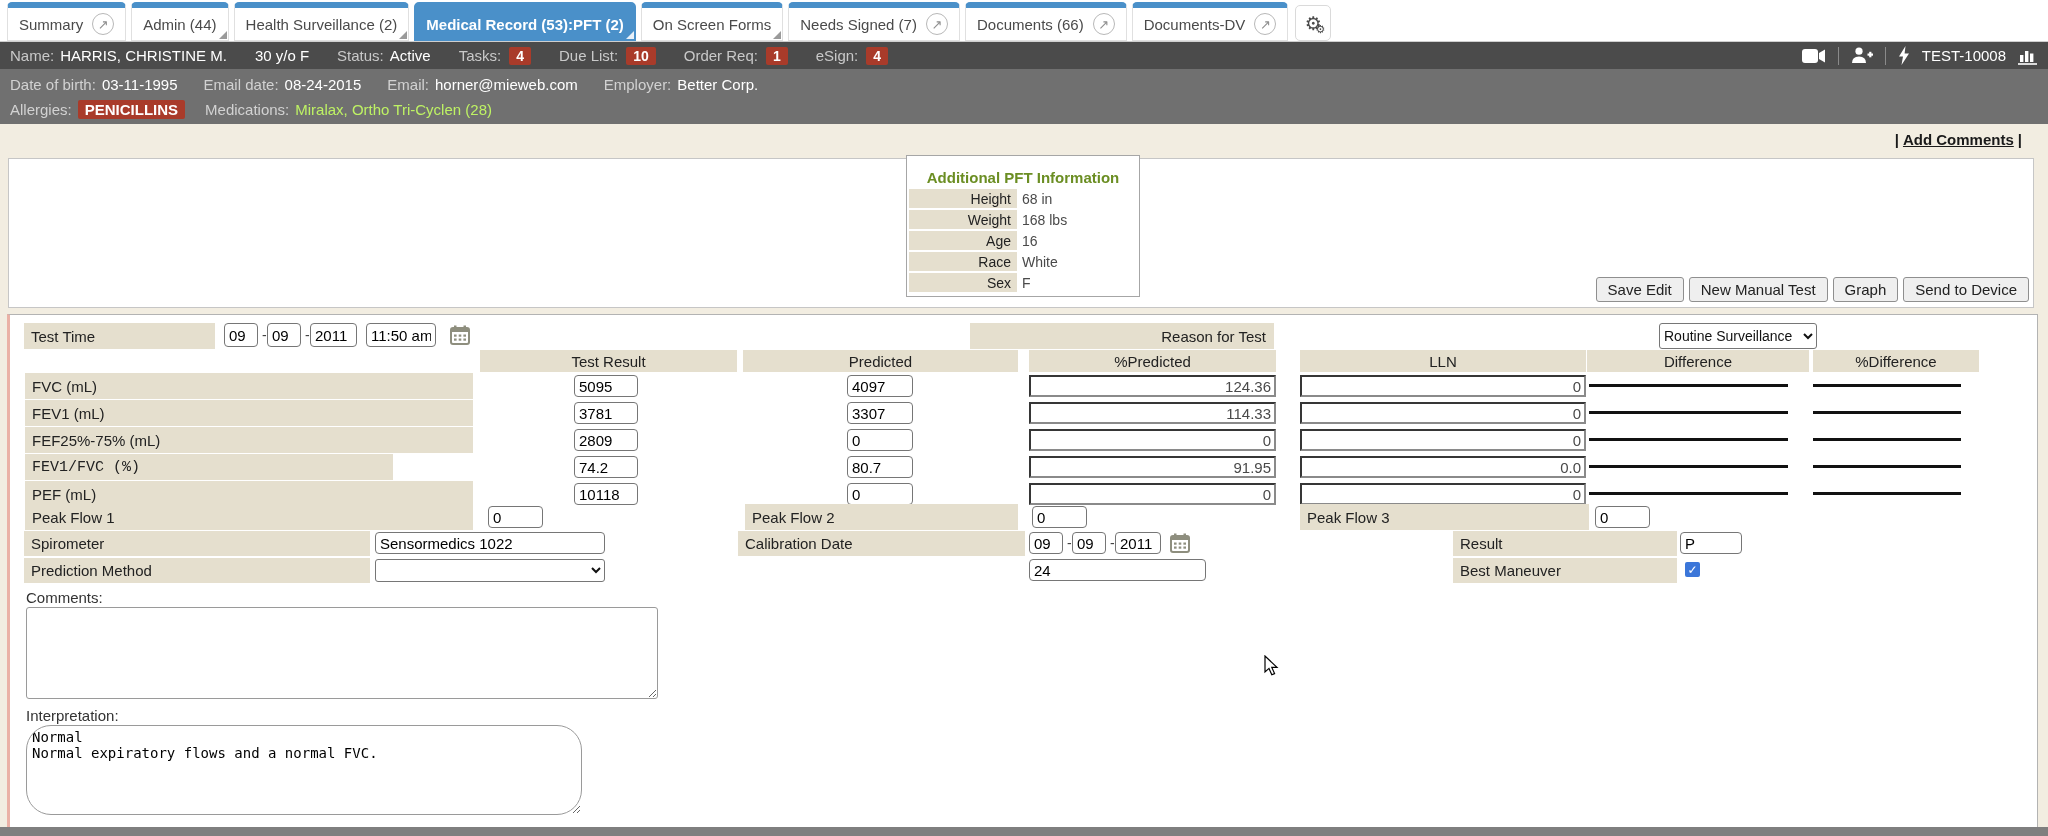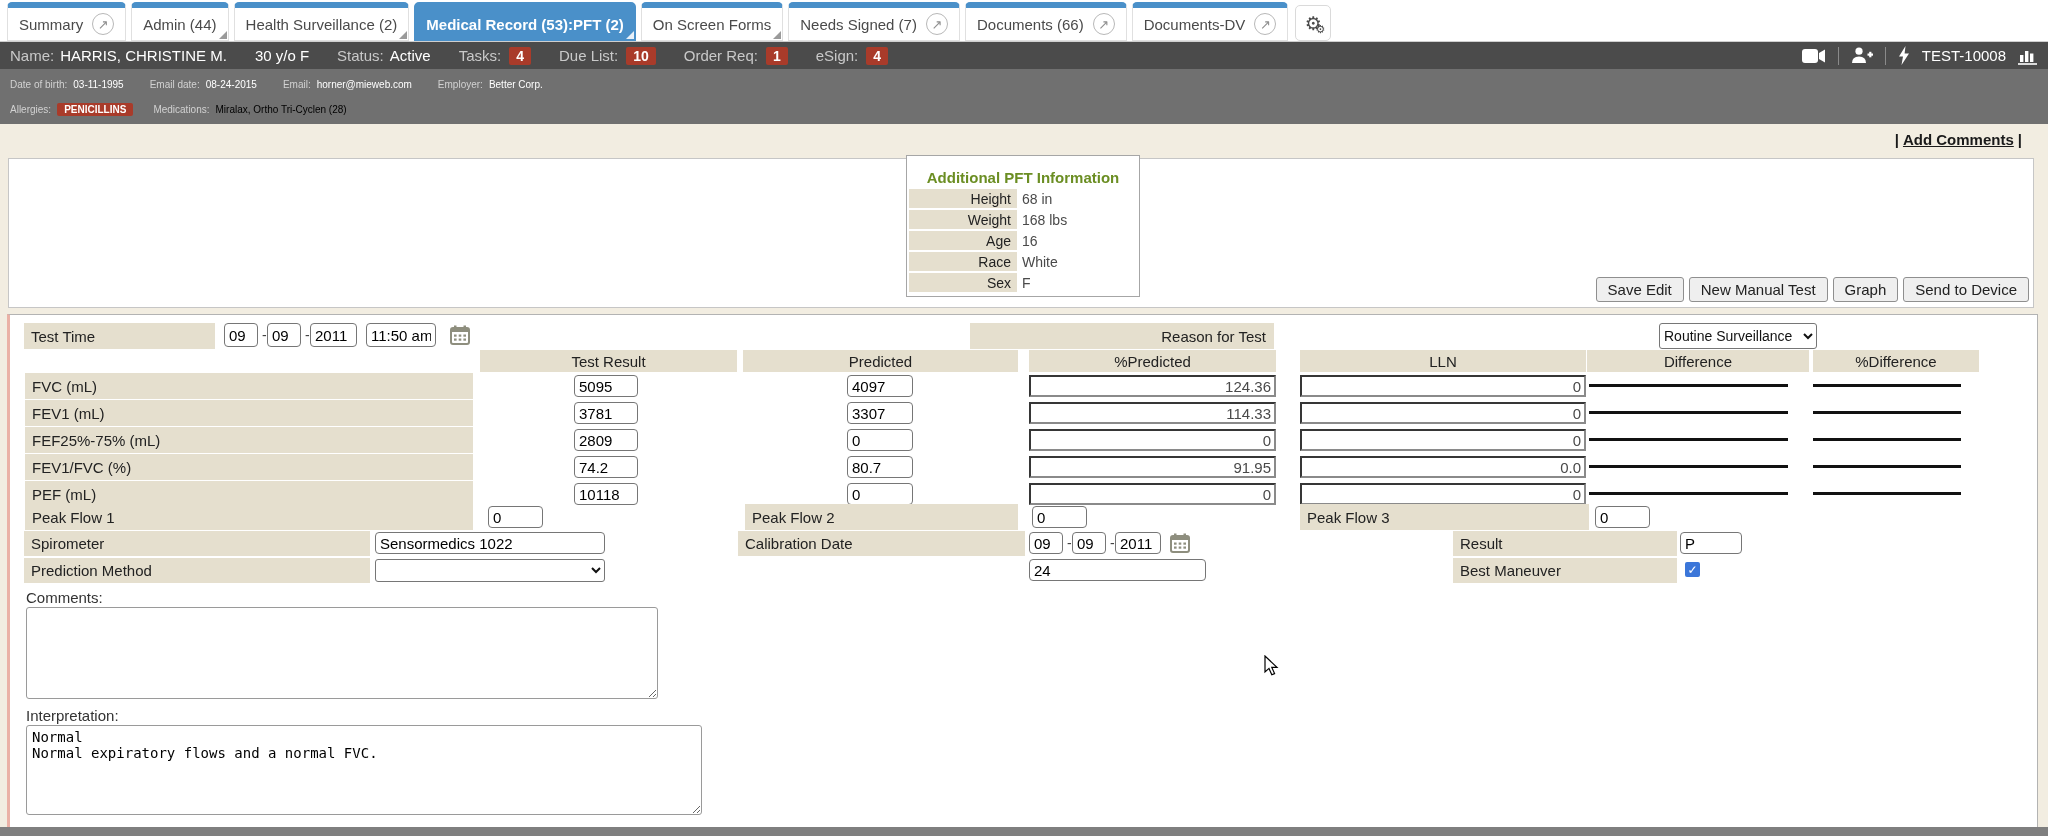--- a/index.html
+++ b/index.html
@@ -35,24 +35,24 @@
   .bar1 .name { font-weight:normal; }
   .grp { display:flex; align-items:center; margin-right:28px; }
   .badge { background:#a93b2a; color:#fff; font-weight:bold; padding:1px 7px;
     border-radius:2px; margin-left:8px; font-size:14px; }
   .allergy-badge { background:#a93b2a; color:#fff; font-weight:bold;
     padding:1px 7px; border-radius:2px; margin:0 6px; }
   .bar1-right { margin-left:auto; display:flex; align-items:center; gap:12px; color:#fff; }
   .vdiv { width:1px; height:18px; background:#8a8a8a; }
   .pid { font-size:15px; color:#fff; }
   .bars23 { position:absolute; top:69px; left:0; width:2048px; height:55px;
-    background:#707070; color:#d2d2d2; font-size:10px; padding:3px 10px; }
+    background:#707070; color:#d2d2d2; font-size:15px; padding:3px 10px; }
   .bars23 .row { height:25px; display:flex; align-items:center; }
   .bars23 .v { color:#ffffff; margin:0 26px 0 6px; }
-  .meds { color:#000000; margin-left:6px; }
+  .meds { color:#bef264; margin-left:6px; }
   
   .adddoc { position:absolute; top:131px; right:26px; font-size:15px;
     font-weight:bold; color:#1a1a1a; }
   .adddoc .lnk { text-decoration:underline; cursor:pointer; margin:0 4px; }
   
   .panel-top { position:absolute; top:158px; left:8px; width:2026px; height:150px;
     background:#ffffff; border:1px solid #c6c6c6; }
   .pftbox { position:absolute; left:897px; top:-4px; width:234px;
     background:#fff; border:1px solid #a6a6a6; padding-bottom:2px; }
   .pftbox .title { color:#6b8e23; font-weight:bold; font-size:15px;
@@ -319,21 +319,21 @@
       <div class="trow">
         <div class="cell left" style="left: 15px; top: 112px; width: 448px; height: 26px;">FEF25%-75% (mL)</div>
         <input class="inp inp-sm" value="2809" style="left: 564px; top: 114px; width: 64px;">
         <input class="inp inp-sm" value="0" style="left: 837px; top: 114px; width: 66px;">
         <input class="widein" value="0" style="left: 1019px; top: 114px; width: 247px;">
         <input class="widein" value="0" style="left: 1290px; top: 114px; width: 286px;">
         <div class="dline" style="left: 1579px; top: 123px; width: 199px;"></div>
         <div class="dline" style="left: 1803px; top: 123px; width: 148px;"></div>
       </div>
       <div class="trow">
-        <div class="cell left" style="left: 15px; top: 139px; width: 448px; height: 26px;">FEV1/FVC (%)</div>
+        <div class="cell left" style="left: 15px; top: 139px; width: 368px; height: 26px; font-family: Liberation Mono, monospace;">FEV1/FVC (%)</div>
         <input class="inp inp-sm" value="74.2" style="left: 564px; top: 141px; width: 64px;">
         <input class="inp inp-sm" value="80.7" style="left: 837px; top: 141px; width: 66px;">
         <input class="widein" value="91.95" style="left: 1019px; top: 141px; width: 247px;">
         <input class="widein" value="0.0" style="left: 1290px; top: 141px; width: 286px;">
         <div class="dline" style="left: 1579px; top: 150px; width: 199px;"></div>
         <div class="dline" style="left: 1803px; top: 150px; width: 148px;"></div>
       </div>
       <div class="trow">
         <div class="cell left" style="left: 15px; top: 166px; width: 448px; height: 26px;">PEF (mL)</div>
         <input class="inp inp-sm" value="10118" style="left: 564px; top: 168px; width: 64px;">
@@ -383,21 +383,21 @@
 
   <div class="cell left" style="left:14px; top:243px; width:346px; height:25px;">Prediction Method</div>
   <select class="sel" style="left:365px; top:244px; width:230px; height:23px;" id="prediction-select"><option></option></select>
   <input class="inp inp-sm" style="left: 1019px; top: 244px; width: 177px;" value="24">
   <div class="cell left" style="left:1443px; top:243px; width:224px; height:25px;">Best Maneuver</div>
   <span class="cbx" style="left:1675px; top:247px;">✓</span>
 
   <div class="talabel" style="left:16px; top:274px;">Comments:</div>
   <textarea class="ta" style="left: 16px; top: 292px; width: 632px; height: 92px;"></textarea>
   <div class="talabel" style="left:16px; top:392px;">Interpretation:</div>
-  <textarea class="ta ta-mono" style="left: 16px; top: 410px; width: 676px; height: 90px;">Normal
+  <textarea class="ta ta-mono" style="left: 16px; top: 410px; width: 556px; height: 90px; border-radius: 25px;">Normal
 Normal expiratory flows and a normal FVC.</textarea>
 </div>
 
 <div class="cursor">
   <svg width="16" height="22" viewBox="0 0 16 22">
       <path d="M1 1 L1 17 L5 13.4 L7.8 19.8 L10.6 18.6 L7.8 12.4 L13 12.4 Z" fill="#ffffff" stroke="#000" stroke-width="1.2"></path>
     </svg>
 </div>
 
 <div class="footer"></div>

